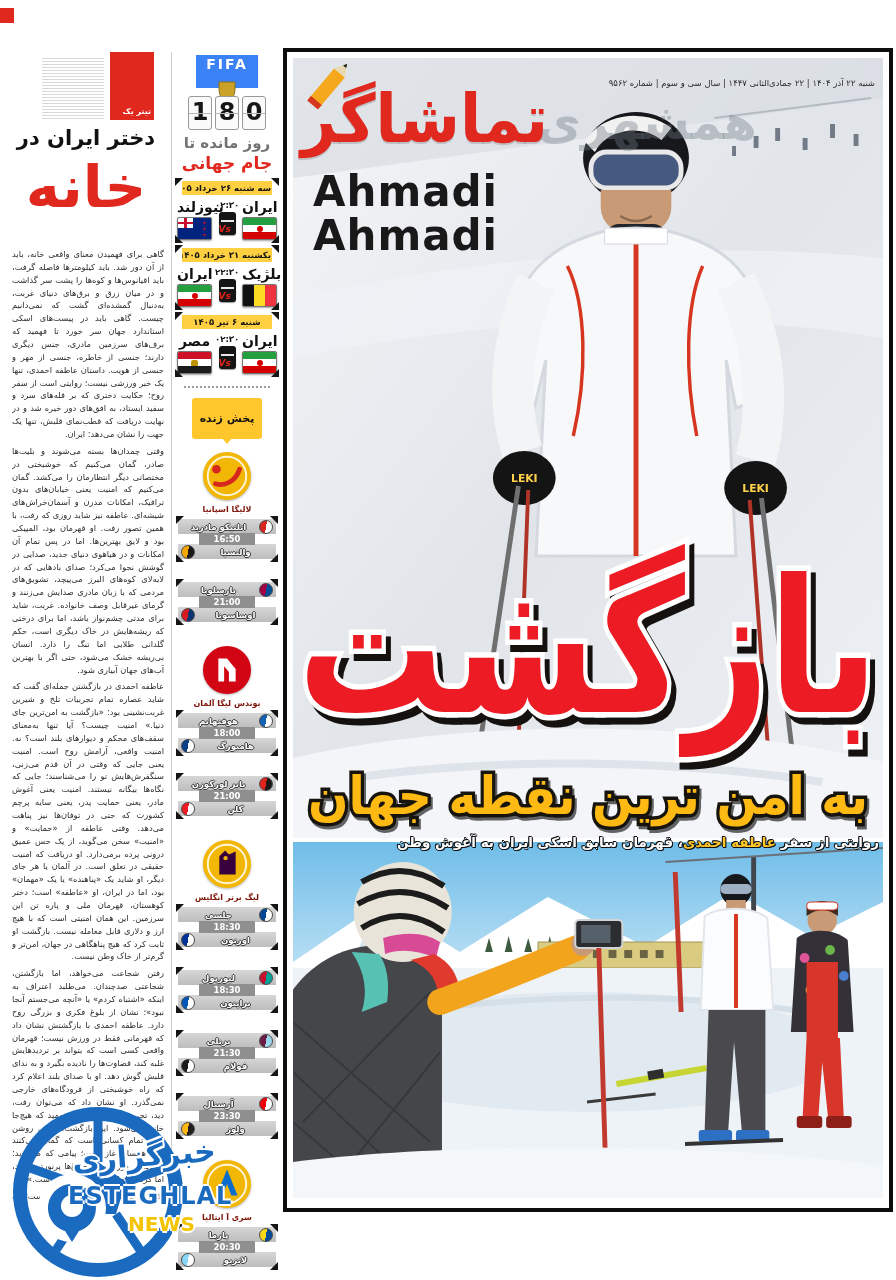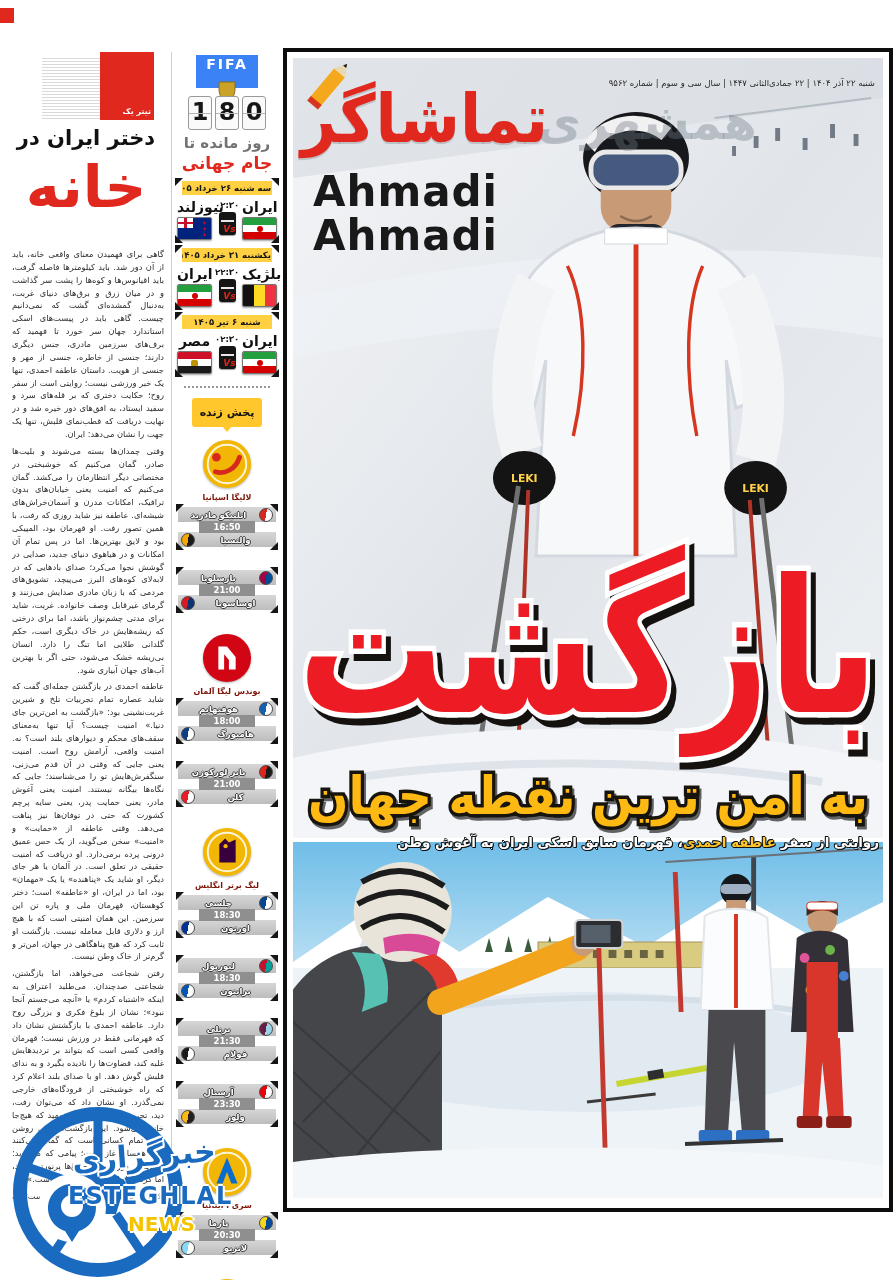--- a/index.html
+++ b/index.html
@@ -5,21 +5,21 @@
   html,body{margin:0;padding:0;background:#fff;}
   body{width:896px;height:1280px;position:relative;overflow:hidden;
        font-family:"DejaVu Sans",sans-serif;-webkit-font-smoothing:antialiased;}
   
   .abs{position:absolute}
   
   #corner-mark{left:0;top:8px;width:14px;height:15px;background:#e0281e}
   #left-col{left:4px;top:52px;width:164px;height:1160px;direction:rtl}
   #pinstripes{position:absolute;right:64px;top:4px;width:62px;height:64px;
     background:repeating-linear-gradient(#fff 0 2px,#d9d9d9 2px 3px)}
-  #kicker-box{position:absolute;right:14px;top:0;width:54px;height:68px;background:#e0281e}
+  #kicker-box{position:absolute;right:14px;top:0;width:44px;height:68px;background:#e0281e}
   #kicker-box span{position:absolute;bottom:4px;right:3px;color:#fff;font-size:8px;font-weight:bold}
   #lead-title1{position:absolute;top:74px;right:0;left:0;text-align:center;
     font-size:21px;font-weight:bold;color:#111;letter-spacing:-.5px}
   #lead-title2{position:absolute;top:98px;right:0;left:0;text-align:center;
     font-size:58px;font-weight:bold;color:#e0281e;line-height:1.3}
   #article{position:absolute;top:196px;right:4px;width:152px;height:955px;overflow:hidden;
     font-size:8.3px;line-height:1.55;color:#2d2d2d;text-align:justify}
   #article p{margin:0 0 4px}
   
   #divider-v{left:171px;top:52px;width:1px;height:1158px;background:#cfcfcf}
@@ -61,24 +61,24 @@
     background:linear-gradient(90deg,transparent 42%,#c8102e 42% 58%,transparent 58%),
                linear-gradient(0deg,transparent 36%,#c8102e 36% 64%,transparent 64%),#fff}
   .st{position:absolute;color:#c8102e;font-size:6px;right:4px;font-style:normal;line-height:1}
   .s1{top:2px}.s2{top:8px}.s3{top:14px}
   .mctr{width:24px;text-align:center;padding-top:1px}
   .mtime{font-size:8.5px;font-weight:bold;color:#111;direction:ltr}
   .vsclock{width:17px;height:23px;background:#151515;border-radius:3px;margin:2px auto 0;position:relative;
     box-shadow:0 1px 1px rgba(0,0,0,.4)}
   .slit{position:absolute;left:2px;right:2px;top:8px;height:2px;background:#e8e8e8;display:block}
   .vslabel{position:absolute;left:0;right:0;bottom:1px;color:#e02318;font-size:9px;font-weight:bold;
-    font-style:italic;text-align:right}
+    font-style:italic;text-align:left}
   #dots-sep{border-top:2px dotted #9a9a9a;margin:12px 8px 10px}
   #live-badge{width:66px;margin:0 auto;background:#ffc72c;color:#131313;font-size:11px;font-weight:bold;
-    text-align:center;padding:8px 2px;border-radius:3px;position:relative}
+    text-align:center;padding:14px 2px;border-radius:3px;position:relative}
   #live-badge:after{content:"";position:absolute;left:50%;bottom:-5px;margin-left:-5px;
     border:5px solid transparent;border-top:6px solid #ffc72c;border-bottom:0}
   
   .league{margin:12px 0 0;text-align:center}
   .llogo svg{width:50px;height:50px;filter:drop-shadow(0 1px 1px rgba(0,0,0,.3))}
   .llabel{font-size:8px;font-weight:bold;color:#7e1408;margin:0 0 5px}
   .fxb{position:relative;margin:0 2px 23px}
   .bar{display:flex;align-items:center;background:linear-gradient(#d6d6d6,#bdbdbd);height:15px;
     padding:0 3px;direction:rtl;gap:3px}
   .bname{flex:1;font-size:8.5px;font-weight:bold;color:#fff;white-space:nowrap;

